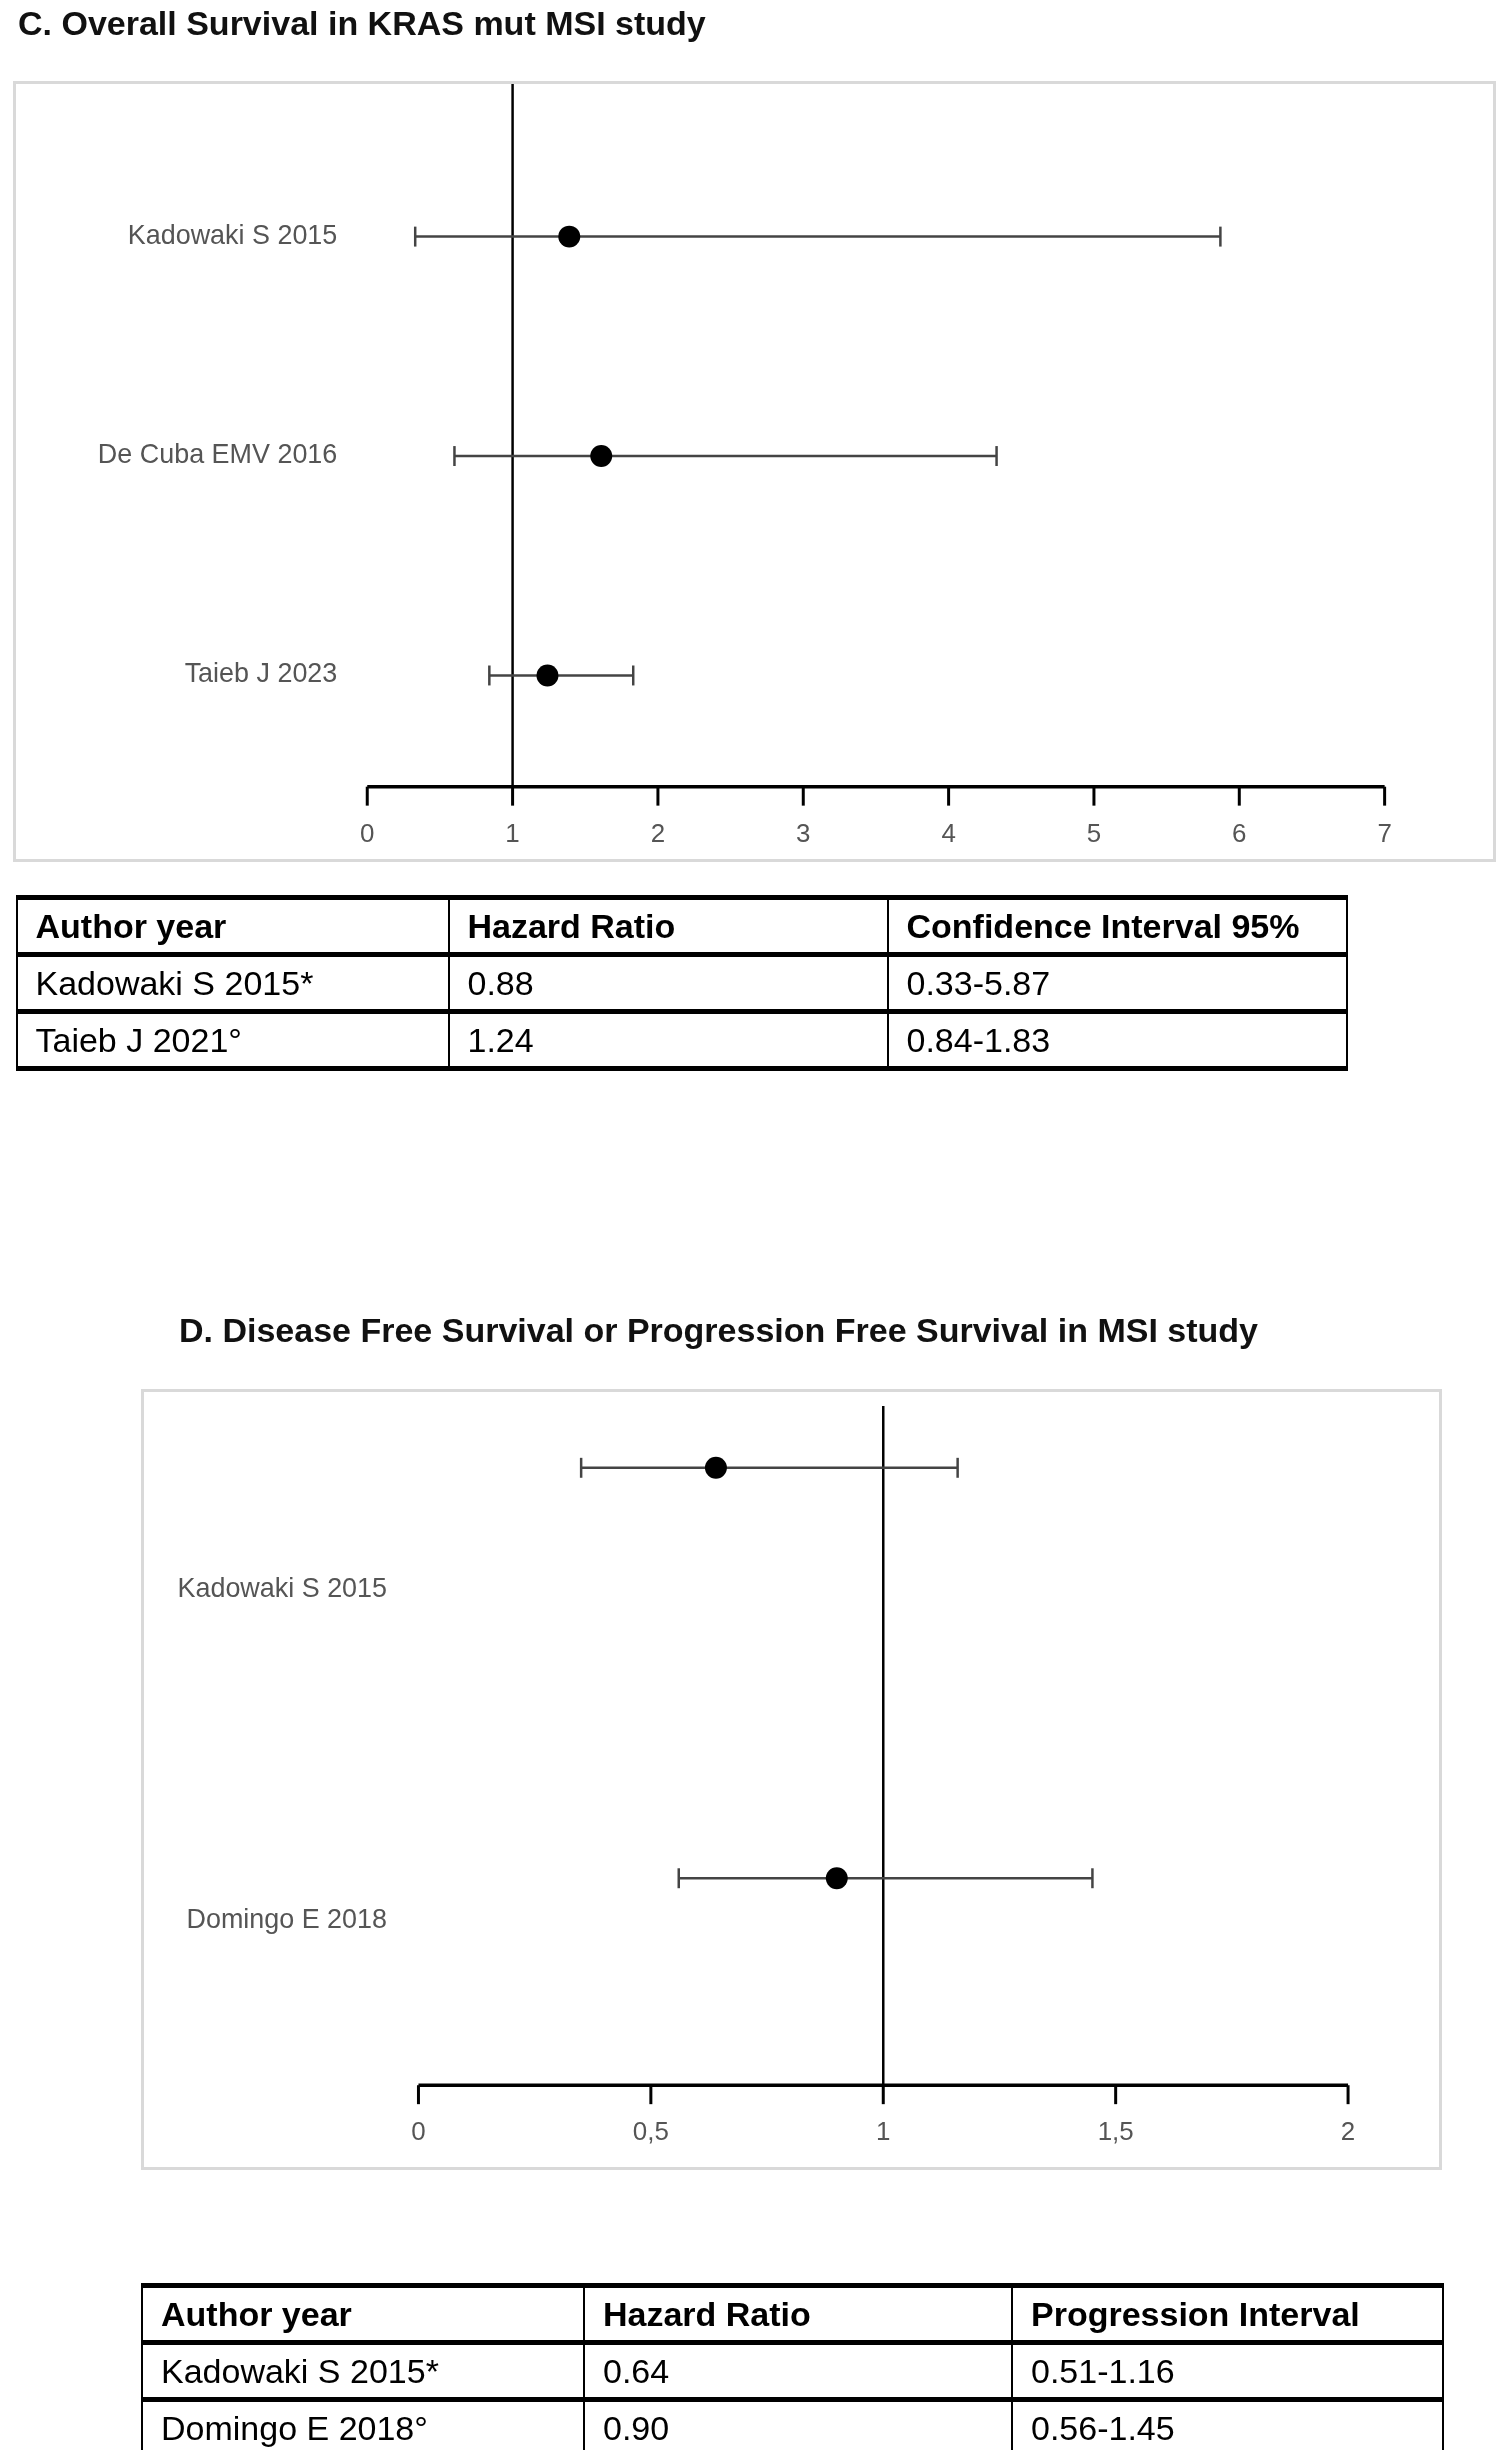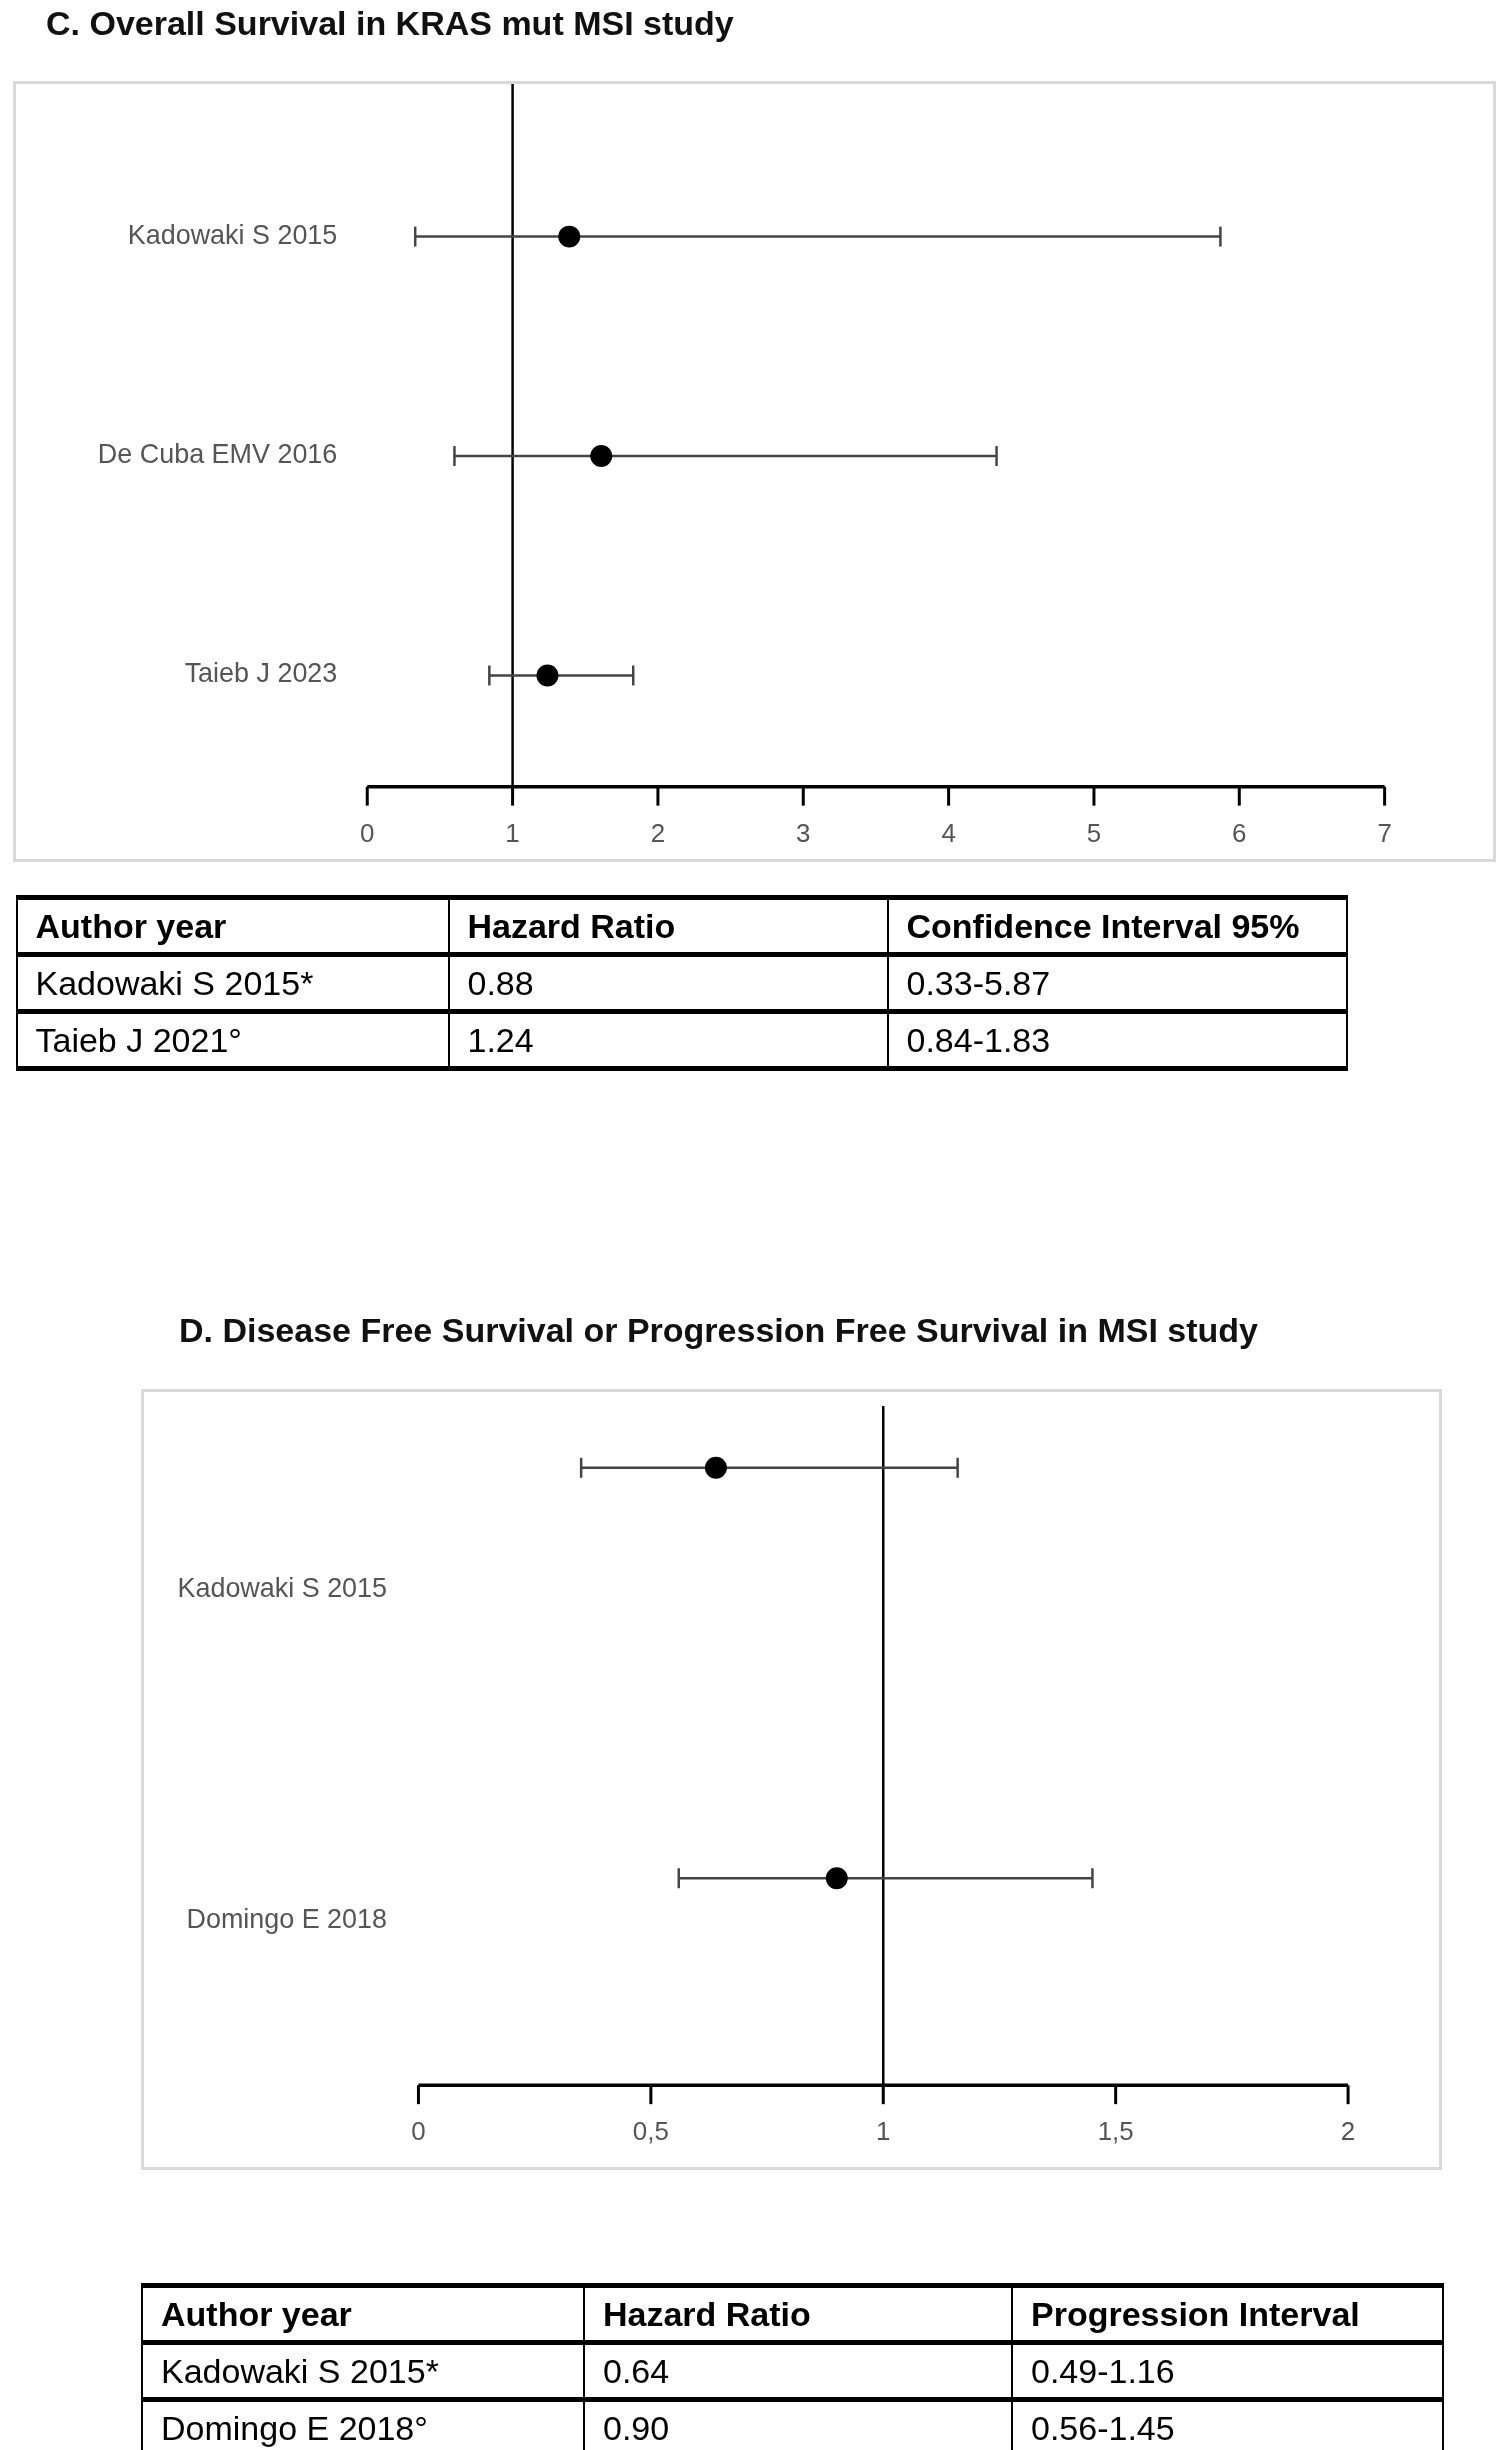--- a/index.html
+++ b/index.html
@@ -11,21 +11,21 @@
     table.data-table { position: absolute; border-collapse: collapse; table-layout: fixed;
                        font-size: 34px; color: #000; }
     table.data-table td, table.data-table th { border-left: 2.5px solid #000; border-right: 2.5px solid #000;
         border-top: 5px solid #000; border-bottom: 5px solid #000; text-align: left; vertical-align: top;
         padding: 3px 15px 2px 18px; font-weight: normal; line-height: 47px; }
     table.data-table th { font-weight: bold; }
   </style>
 </head>
 <body>
 
-<div class="panel-title" style="left:46px; top:4px;">C. Overall Survival in KRAS mut MSI study</div>
+<div class="panel-title" style="left:18px; top:4px;">C. Overall Survival in KRAS mut MSI study</div>
 
 <div class="chart-box" style="left:12.5px; top:81px; width:1483px; height:781px;">
   <svg id="svg-c" width="1477" height="775" viewBox="0 0 2961 1554" style="position:absolute;left:0;top:0;">
       <line x1="704" y1="1409" x2="2744" y2="1409" stroke="#000" stroke-width="7"></line>
       <line x1="704" y1="1409" x2="704" y2="1447" stroke="#000" stroke-width="6"></line>
       <text x="704" y="1519" text-anchor="middle" font-size="52" fill="#555">0</text>
       <line x1="995.4285714285713" y1="1409" x2="995.4285714285713" y2="1447" stroke="#000" stroke-width="6"></line>
       <text x="995.4285714285713" y="1519" text-anchor="middle" font-size="52" fill="#555">1</text>
       <line x1="1286.8571428571427" y1="1409" x2="1286.8571428571427" y2="1447" stroke="#000" stroke-width="6"></line>
       <text x="1286.8571428571427" y="1519" text-anchor="middle" font-size="52" fill="#555">2</text>
@@ -134,21 +134,21 @@
     <tr>
       <th>Author year</th>
       <th>Hazard Ratio</th>
       <th>Progression Interval</th>
     </tr>
   </thead>
   <tbody>
     <tr>
       <td>Kadowaki S 2015*</td>
       <td>0.64</td>
-      <td>0.49-1.16</td>
+      <td>0.51-1.16</td>
     </tr>
     <tr>
       <td>Domingo E 2018°</td>
       <td>0.90</td>
       <td>0.56-1.45</td>
     </tr>
   </tbody>
 </table>
 
 

